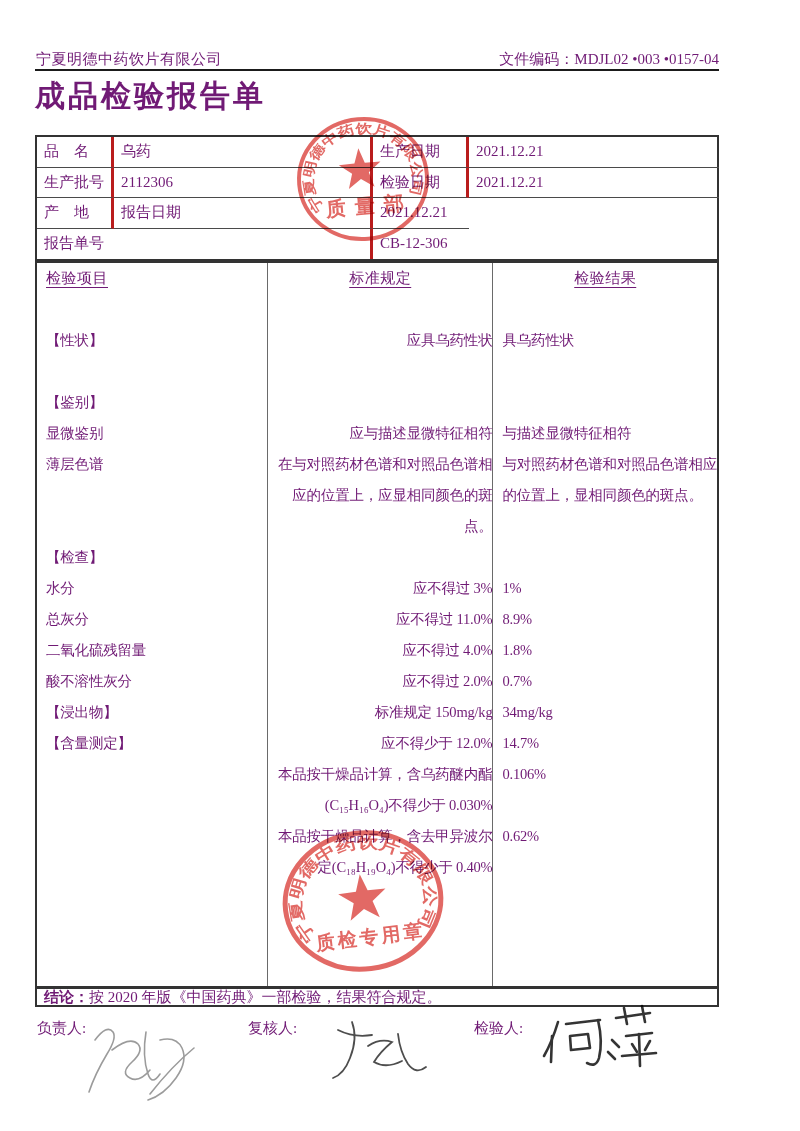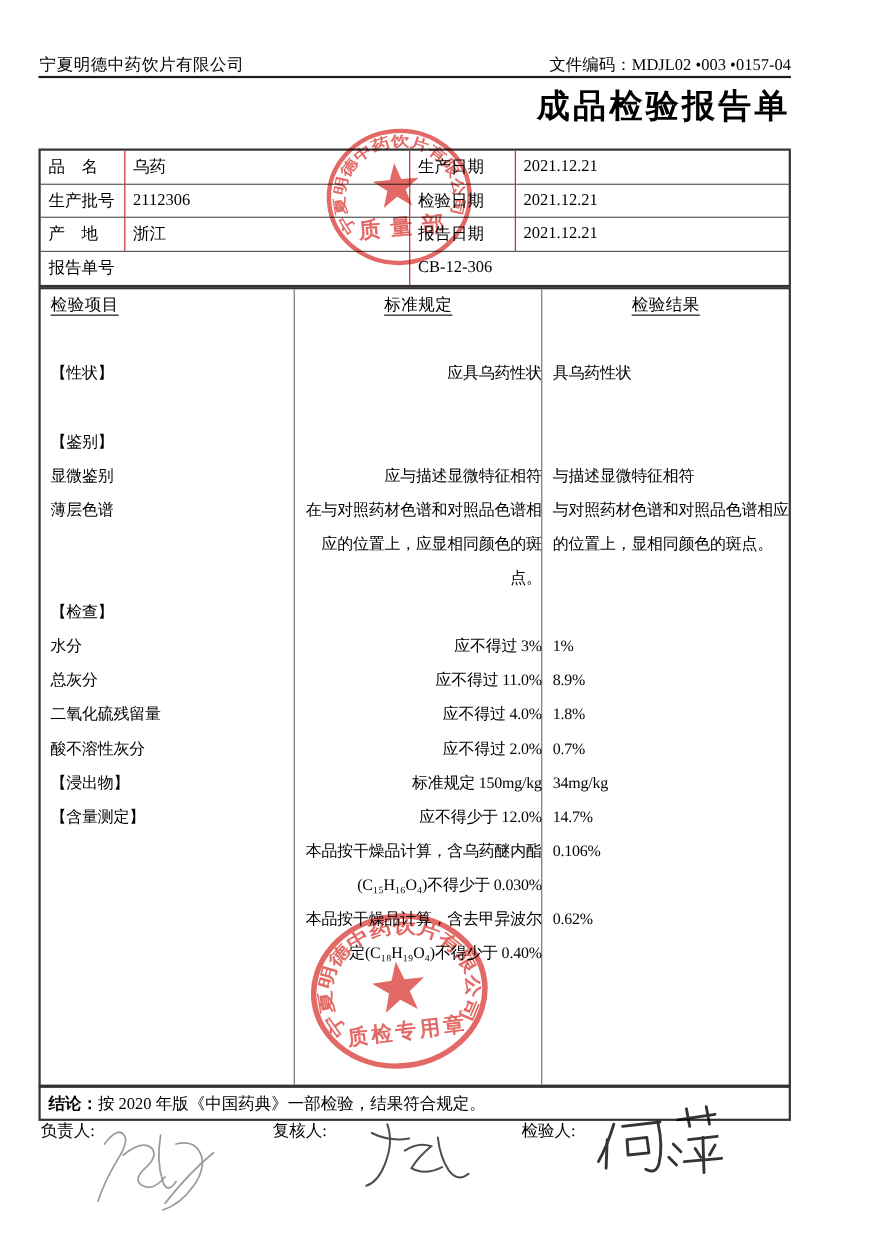--- a/index.html
+++ b/index.html
@@ -1,34 +1,34 @@
 <!DOCTYPE html>
 <html><head>
 <meta charset="utf-8">
 <style>
   html,body{margin:0;padding:0;background:#ffffff;}
   .page{
     position:relative;width:800px;height:1131px;background:#fff;
-    font-family:"Liberation Serif","DejaVu Serif",serif;color:#000000;
+    font-family:"Liberation Serif","DejaVu Serif",serif;color:#701a75;
     overflow:hidden;
   }
   .abs{position:absolute;}
   
   .company{left:36px;top:50px;font-size:15px;letter-spacing:.5px;}
   .doccode{right:81px;top:50px;font-size:15px;}
   .header-rule{left:35px;top:69px;width:684px;height:2px;background:#1b1b1b;}
-  .title{left:35px;top:76px;width:684px;text-align:right;font-size:30px;font-weight:bold;letter-spacing:3px;}
+  .title{left:35px;top:76px;width:684px;text-align:left;font-size:30px;font-weight:bold;letter-spacing:3px;}
   
   .info-table{
     left:35px;top:135px;width:684px;height:126px;
     border:2px solid #333;box-sizing:border-box;
     display:grid;grid-template-columns:77px 259px 96px 250px;grid-auto-rows:30.5px;
   }
   .c{display:flex;align-items:center;padding:0 7px;font-size:15px;
-     border-right:1px solid #b91c1c;border-bottom:1px solid #4a4a4a;box-sizing:border-box;
+     border-right:3px solid #b91c1c;border-bottom:1px solid #4a4a4a;box-sizing:border-box;
      white-space:nowrap;overflow:visible;}
   .c.noR{border-right:none;}
   .c.noB{border-bottom:none;}
   .c.span2a{grid-column:1 / span 2;}
   .c.span2b{grid-column:3 / span 2;}
   
   .main-table{
     left:35px;top:261px;width:684px;height:727px;
     border:2px solid #333;box-sizing:border-box;display:flex;
   }
@@ -38,21 +38,21 @@
   .col1{width:228px;}
   .col2{width:225px;}
   .tline{height:31px;line-height:31px;font-size:14.5px;letter-spacing:-0.2px;white-space:nowrap;}
   .col0 .tline{padding-left:9px;}
   .col1 .tline{padding-left:10px;text-align:right;}
   .col2 .tline{padding-left:9px;}
   .thead{text-decoration:underline;text-underline-offset:4px;font-size:15px;letter-spacing:.5px;}
   .col1 .thead,.col2 .thead{text-align:center;padding-left:0;}
   
   .conclusion{
-    left:35px;top:987px;width:684px;height:32px;
+    left:35px;top:987px;width:684px;height:20px;
     border:2px solid #333;box-sizing:border-box;
     display:flex;align-items:center;padding-left:7px;font-size:15px;white-space:nowrap;
   }
   .conclusion .lbl{font-weight:bold;}
   
   .siglabel{top:1019px;font-size:15px;}
   .sig-resp{left:37px;}
   .sig-rev{left:248px;}
   .sig-insp{left:474px;}
   .overlay{left:0;top:0;width:800px;height:1131px;pointer-events:none;mix-blend-mode:multiply;opacity:.85;}
@@ -74,21 +74,20 @@
     <div class="c">乌药</div>
     <div class="c">生产日期</div>
     <div class="c noR">2021.12.21</div>
 
     <div class="c">生产批号</div>
     <div class="c">2112306</div>
     <div class="c">检验日期</div>
     <div class="c noR">2021.12.21</div>
 
     <div class="c" style="justify-content:space-between;">产　地</div>
-    <div class="c">浙江</div>
     <div class="c">报告日期</div>
     <div class="c noR">2021.12.21</div>
 
     <div class="c span2a noB">报告单号</div>
     <div class="c span2b noR noB">CB-12-306</div>
   </div>
 
   <div class="abs main-table">
     <div class="col col0">
       <div class="tline thead">检验项目</div>

